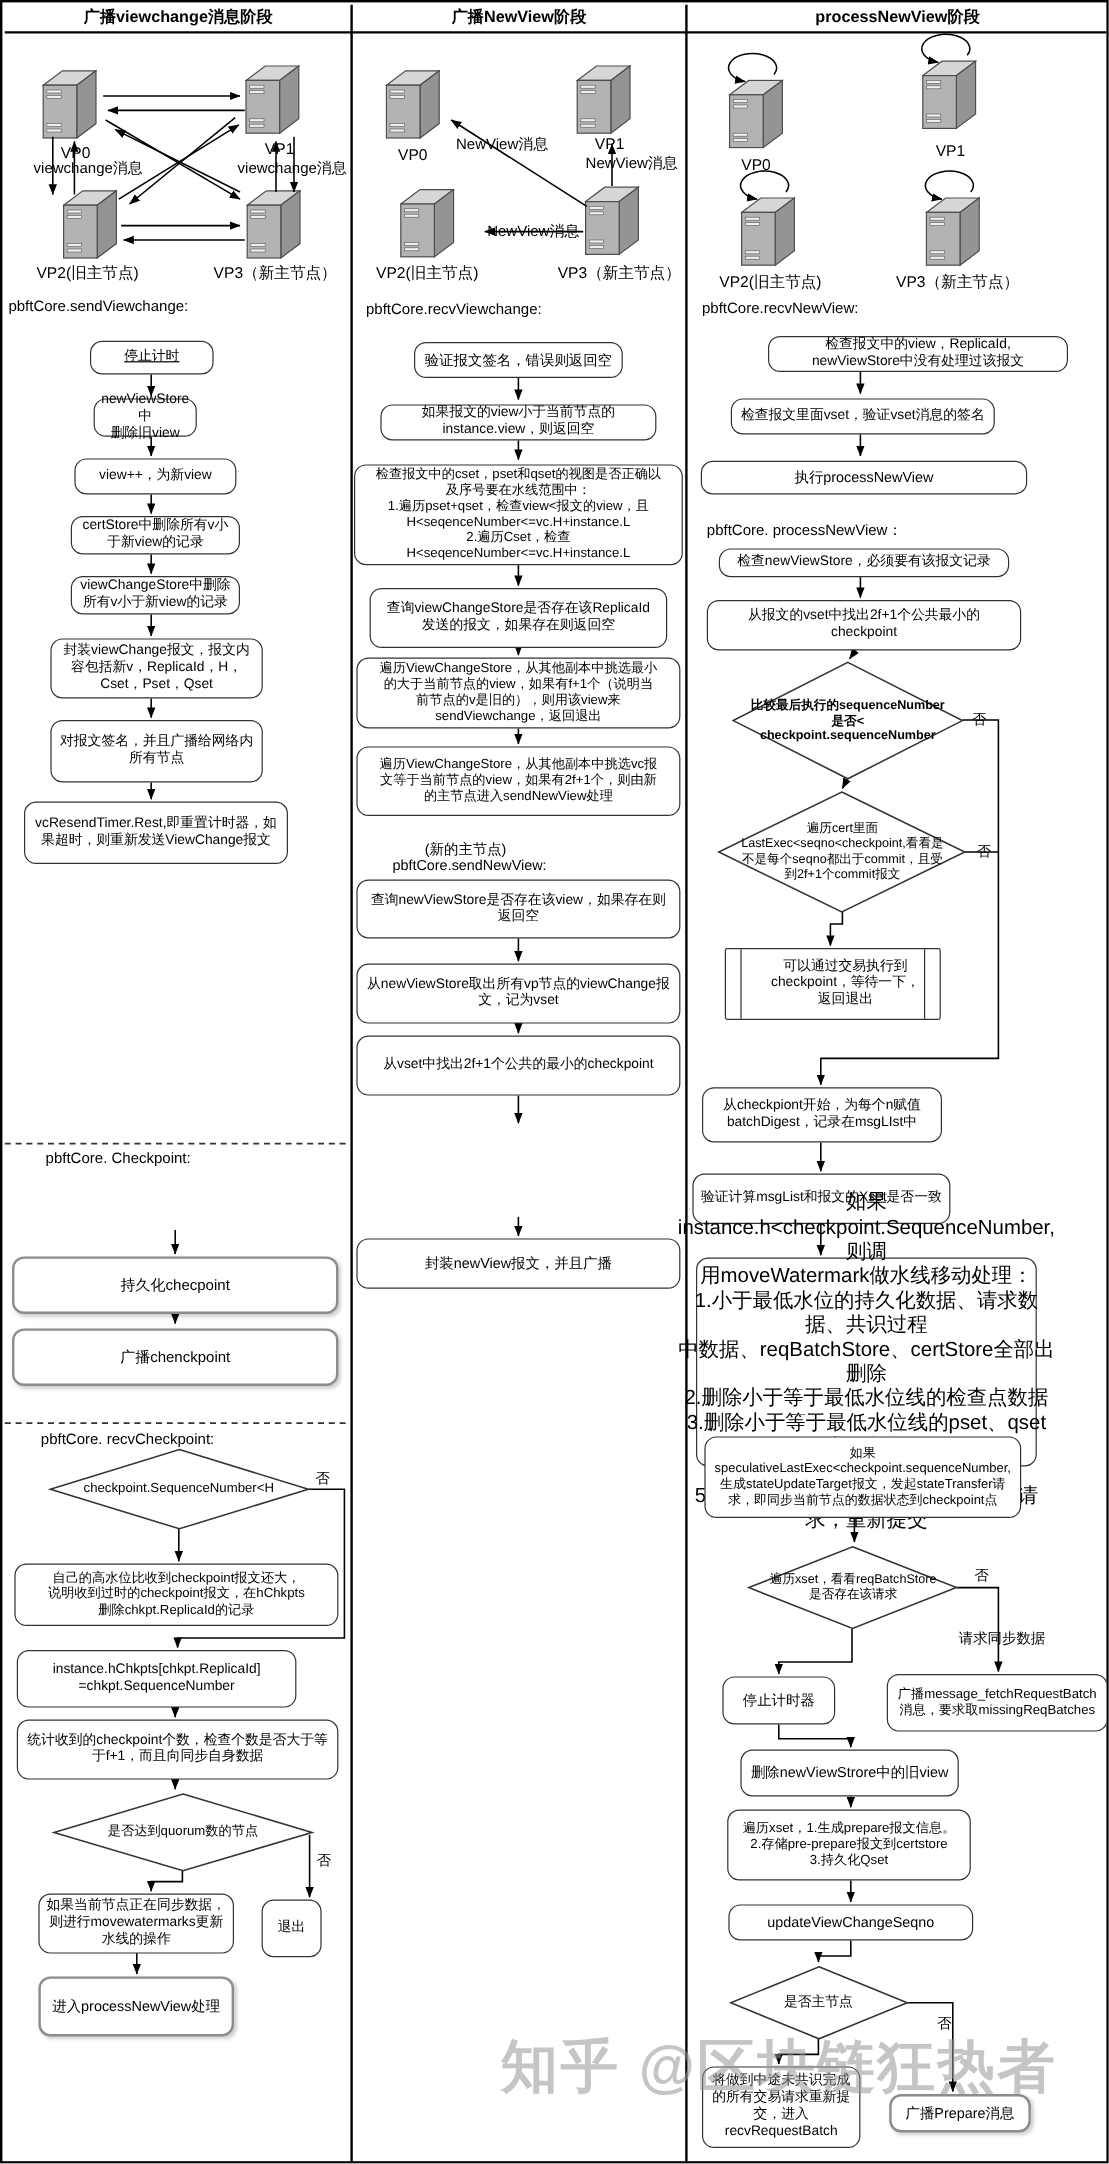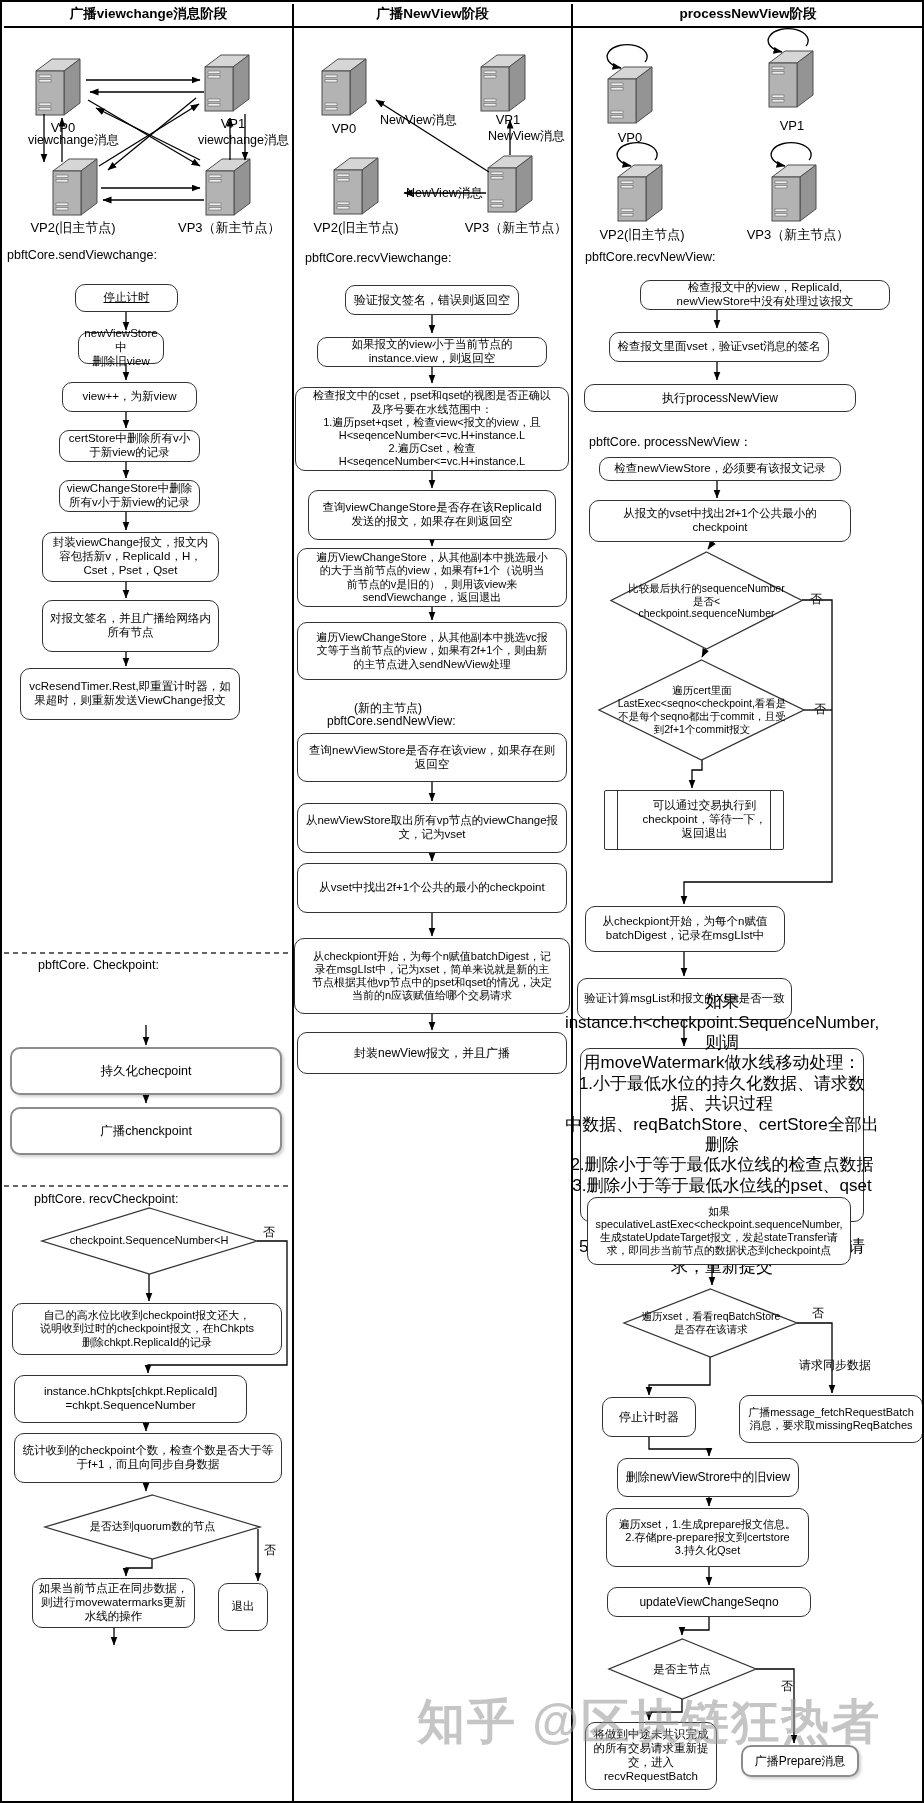--- a/index.html
+++ b/index.html
@@ -189,20 +189,21 @@
   <div class="box" style="left:12px;top:1373px;width:233px;height:48px;">instance.hChkpts[chkpt.ReplicaId]
 =chkpt.SequenceNumber</div>
   <div class="box" style="left:12px;top:1431px;width:268px;height:50px;">统计收到的checkpoint个数，检查个数是否大于等
 于f+1，而且向同步自身数据</div>
   <div class="dtext" style="left:68px;top:1516px;width:165px;height:18px;font-size:11px;">是否达到quorum数的节点</div>
   <div class="no" style="left:262px;top:1540px;">否</div>
   <div class="box" style="left:30px;top:1576px;width:163px;height:50px;">如果当前节点正在同步数据，
 则进行movewatermarks更新
 水线的操作</div>
   <div class="box" style="left:216px;top:1581px;width:50px;height:48px;">退出</div>
+  <div class="box gray" style="left:30px;top:1645px;width:163px;height:50px;font-size:12px;">进入processNewView处理</div>
 
   <div class="vp" style="left:324px;top:119px;width:36px;">VP0</div>
   <div class="msg" style="left:378px;top:110px;">NewView消息</div>
   <div class="vp" style="left:488px;top:110px;width:36px;">VP1</div>
   <div class="msg" style="left:486px;top:126px;">NewView消息</div>
   <div class="msg" style="left:404px;top:183px;">NewView消息</div>
   <div class="vp" style="left:309px;top:217px;width:90px;">VP2(旧主节点)</div>
   <div class="vp" style="left:462px;top:217px;width:104px;">VP3（新主节点）</div>
   <div class="lbl" style="left:303px;top:249px;">pbftCore.recvViewchange:</div>
 
@@ -224,42 +225,38 @@
   <div class="box" style="left:295px;top:620px;width:270px;height:58px;font-size:11px;">遍历ViewChangeStore，从其他副本中挑选vc报
 文等于当前节点的view，如果有2f+1个，则由新
 的主节点进入sendNewView处理</div>
   <div class="lbl" style="left:352px;top:698px;font-size:12px;">(新的主节点)</div>
   <div class="lbl" style="left:325px;top:712px;font-size:12px;">pbftCore.sendNewView:</div>
   <div class="box" style="left:295px;top:731px;width:270px;height:49px;">查询newViewStore是否存在该view，如果存在则
 返回空</div>
   <div class="box" style="left:295px;top:801px;width:270px;height:50px;">从newViewStore取出所有vp节点的viewChange报
 文，记为vset</div>
   <div class="box" style="left:295px;top:861px;width:270px;height:50px;">从vset中找出2f+1个公共的最小的checkpoint</div>
-  <div class="box" style="left:292px;top:936px;width:276px;height:76px;font-size:11px;">从checkpiont开始，为每个n赋值batchDigest，记
-录在msgLIst中，记为xset，简单来说就是新的主
-节点根据其他vp节点中的pset和qset的情况，决定
-当前的n应该赋值给哪个交易请求</div>
   <div class="box" style="left:295px;top:1030px;width:270px;height:42px;font-size:12px;">封装newView报文，并且广播</div>
 
   <div class="vp" style="left:610px;top:128px;width:36px;">VP0</div>
   <div class="vp" style="left:772px;top:116px;width:36px;">VP1</div>
   <div class="vp" style="left:595px;top:224px;width:90px;">VP2(旧主节点)</div>
   <div class="vp" style="left:744px;top:224px;width:104px;">VP3（新主节点）</div>
   <div class="lbl" style="left:583px;top:248px;">pbftCore.recvNewView:</div>
 
   <div class="box" style="left:590px;top:278px;width:250px;height:30px;margin-left:48px;">检查报文中的view，ReplicaId,
 newViewStore中没有处理过该报文</div>
   <div class="box" style="left:607px;top:330px;width:220px;height:30px;">检查报文里面vset，验证vset消息的签名</div>
   <div class="box" style="left:582px;top:382px;width:272px;height:28px;font-size:12px;">执行processNewView</div>
   <div class="lbl" style="left:587px;top:432px;">pbftCore. processNewView：</div>
   <div class="box" style="left:597px;top:455px;width:242px;height:24px;">检查newViewStore，必须要有该报文记录</div>
   <div class="box" style="left:587px;top:498px;width:262px;height:42px;">从报文的vset中找出2f+1个公共最小的
 checkpoint</div>
 
-  <div class="dtext" style="left:622px;top:576px;width:165px;height:46px;">比较最后执行的sequenceNumber
+  <div class="dtext" style="left:622px;top:576px;width:165px;height:46px;font-weight:bold;">比较最后执行的sequenceNumber
 是否&lt;
 checkpoint.sequenceNumber</div>
   <div class="no" style="left:808px;top:589px;">否</div>
   <div class="dtext" style="left:608px;top:682px;width:184px;height:52px;">遍历cert里面
 LastExec&lt;seqno&lt;checkpoint,看看是
 不是每个seqno都出于commit，且受
 到2f+1个commit报文</div>
   <div class="no" style="left:812px;top:699px;">否</div>
   <div class="box sq predef" style="left:602px;top:788px;width:180px;height:60px;padding-left:24px;">可以通过交易执行到
 checkpoint，等待一下，

